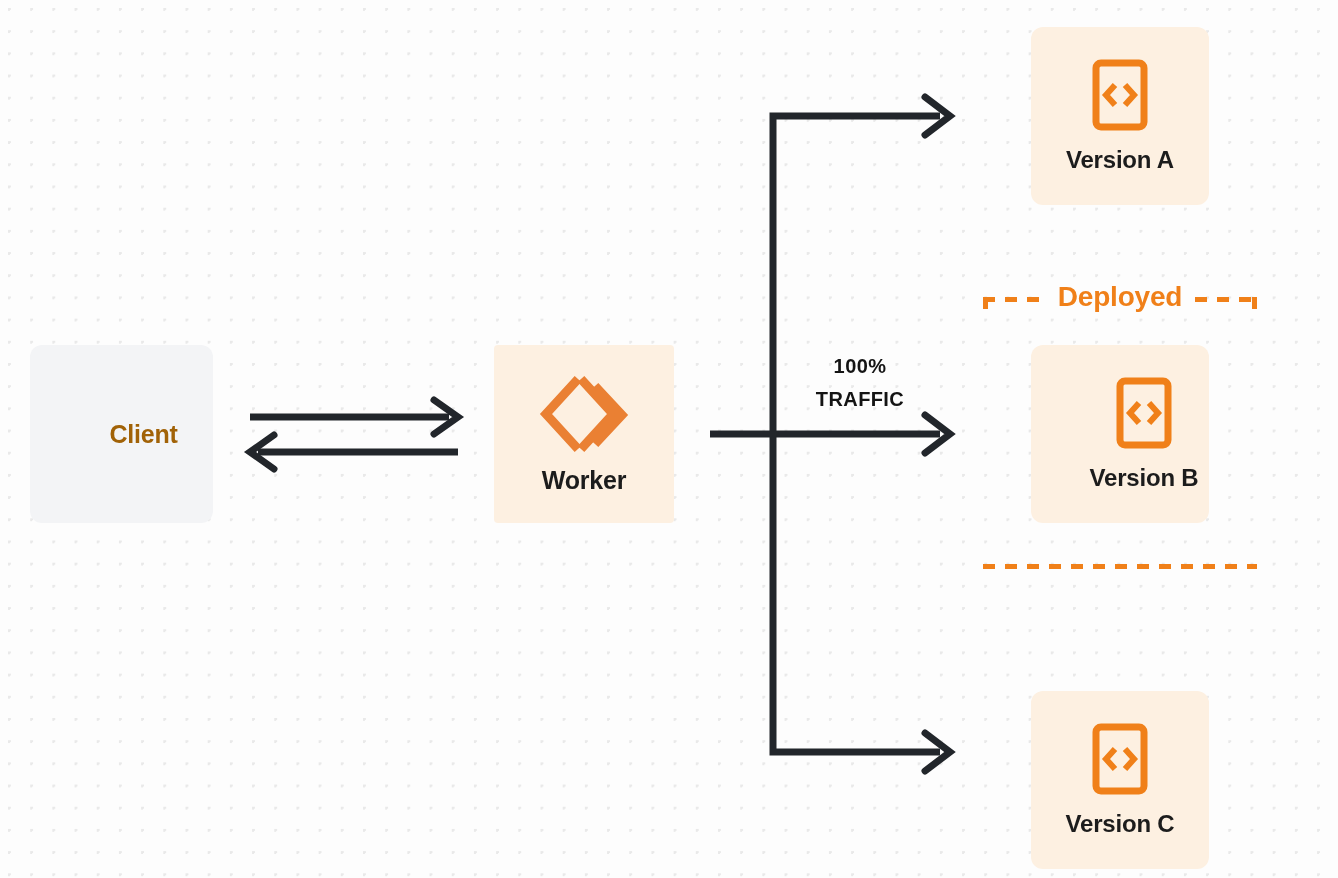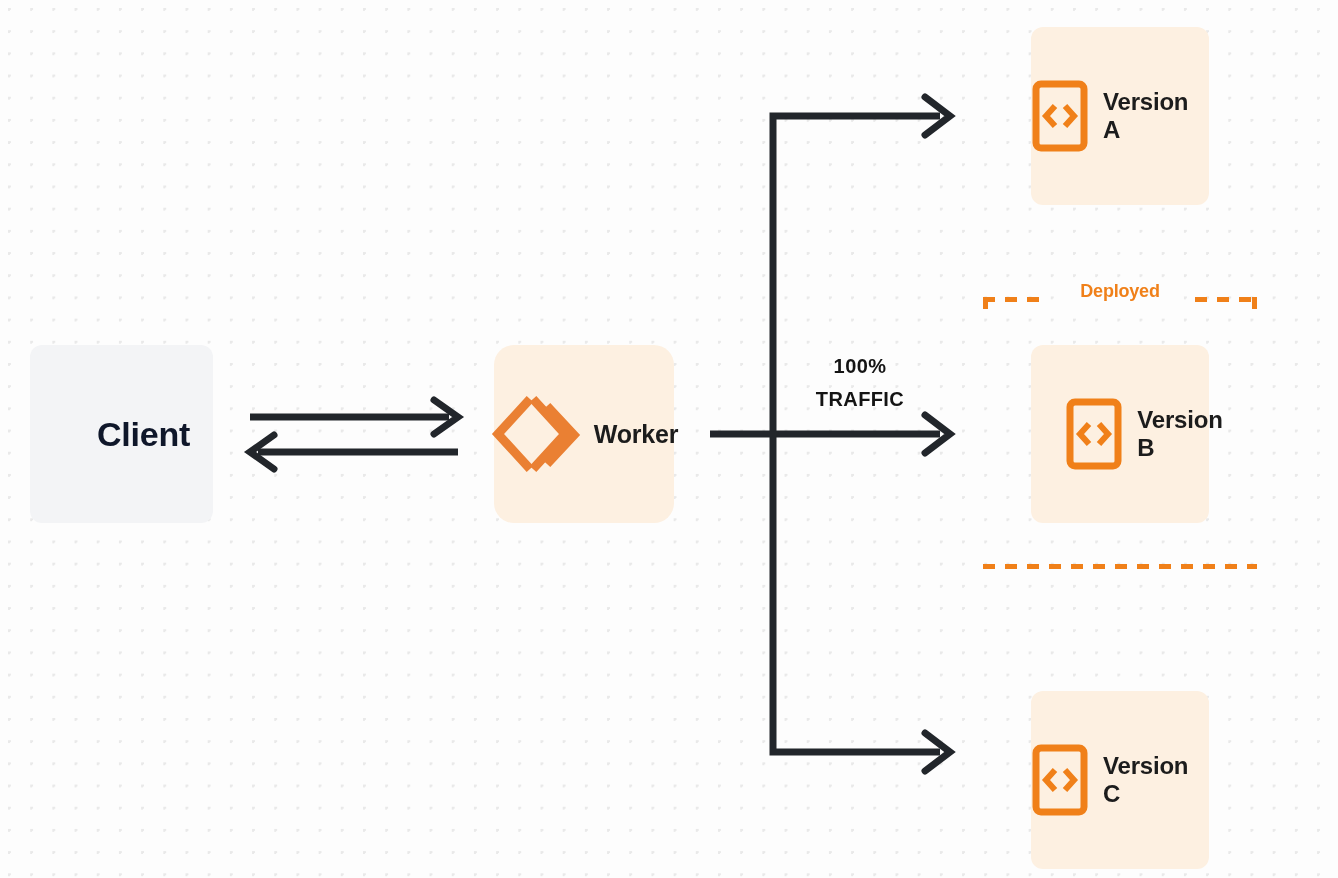--- a/index.html
+++ b/index.html
@@ -29,48 +29,48 @@
     width: 1338px;
     height: 878px;
     pointer-events: none;
   }
 
   
   .node {
     position: absolute;
     box-sizing: border-box;
     display: flex;
-    flex-direction: row;
+    flex-direction: column;
     align-items: center;
     justify-content: center;
   }
 
   .node-client {
     left: 30px;
     top: 345px;
     width: 183px;
     height: 178px;
     background: #f3f4f6;
     border-radius: 12px;
   }
   .node-client .node-label {
-    font-size: 34px;
-    font-weight: 700;
-    color: #0f172a;
+    font-size: 25px;
+    font-weight: 700;
+    color: #a16207;
     letter-spacing: -0.2px;
     margin-left: 44px;
   }
 
   .node-worker {
     left: 494px;
     top: 345px;
     width: 180px;
     height: 178px;
     background: #fdf0e1;
-    border-radius: 20px;
+    border-radius: 4px;
     gap: 12px;
   }
   .node-worker .node-label {
     font-size: 25px;
     font-weight: 700;
     color: #1c1c1c;
     letter-spacing: -0.2px;
   }
 
   .node-version {
@@ -129,21 +129,21 @@
   .deployed-frame .edge-left      { left: 0;    top: 0; height: 272px; }
   .deployed-frame .edge-right     { right: 0;   top: 0; height: 272px; }
 
   .deployed-label {
     position: absolute;
     left: 50%;
     top: -16px;
     transform: translateX(-50%);
     padding: 0 9px;
     background: #fdfdfd;
-    font-size: 18px;
+    font-size: 28px;
     font-weight: 700;
     color: #f08019;
     letter-spacing: -0.2px;
     white-space: nowrap;
   }
 
   
   .traffic-label {
     position: absolute;
     left: 795px;

